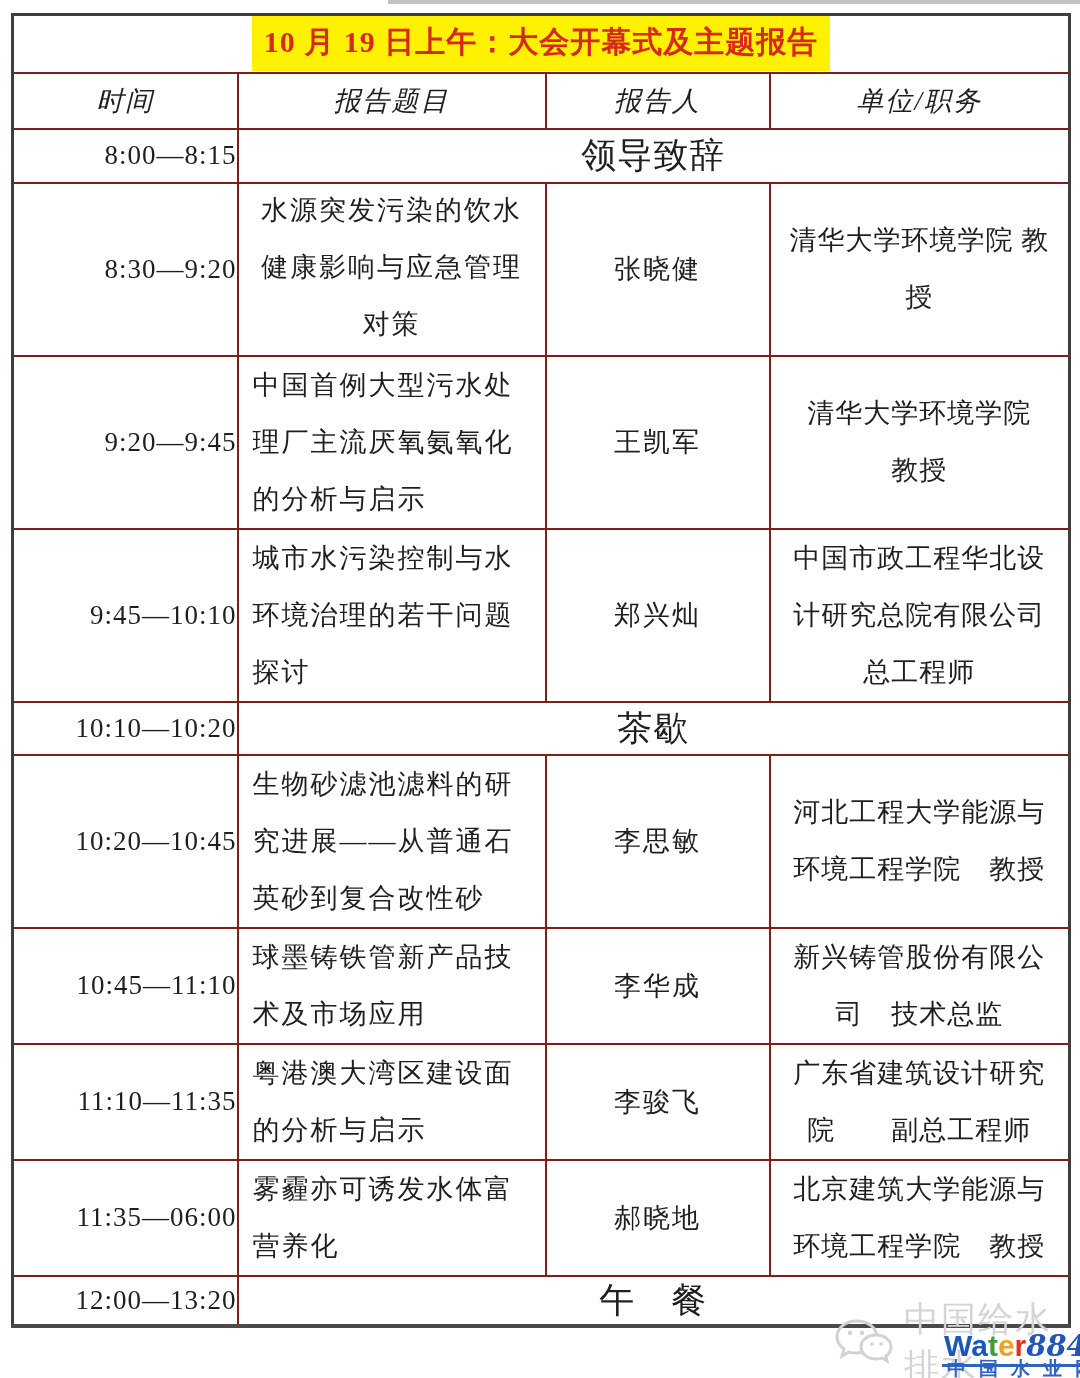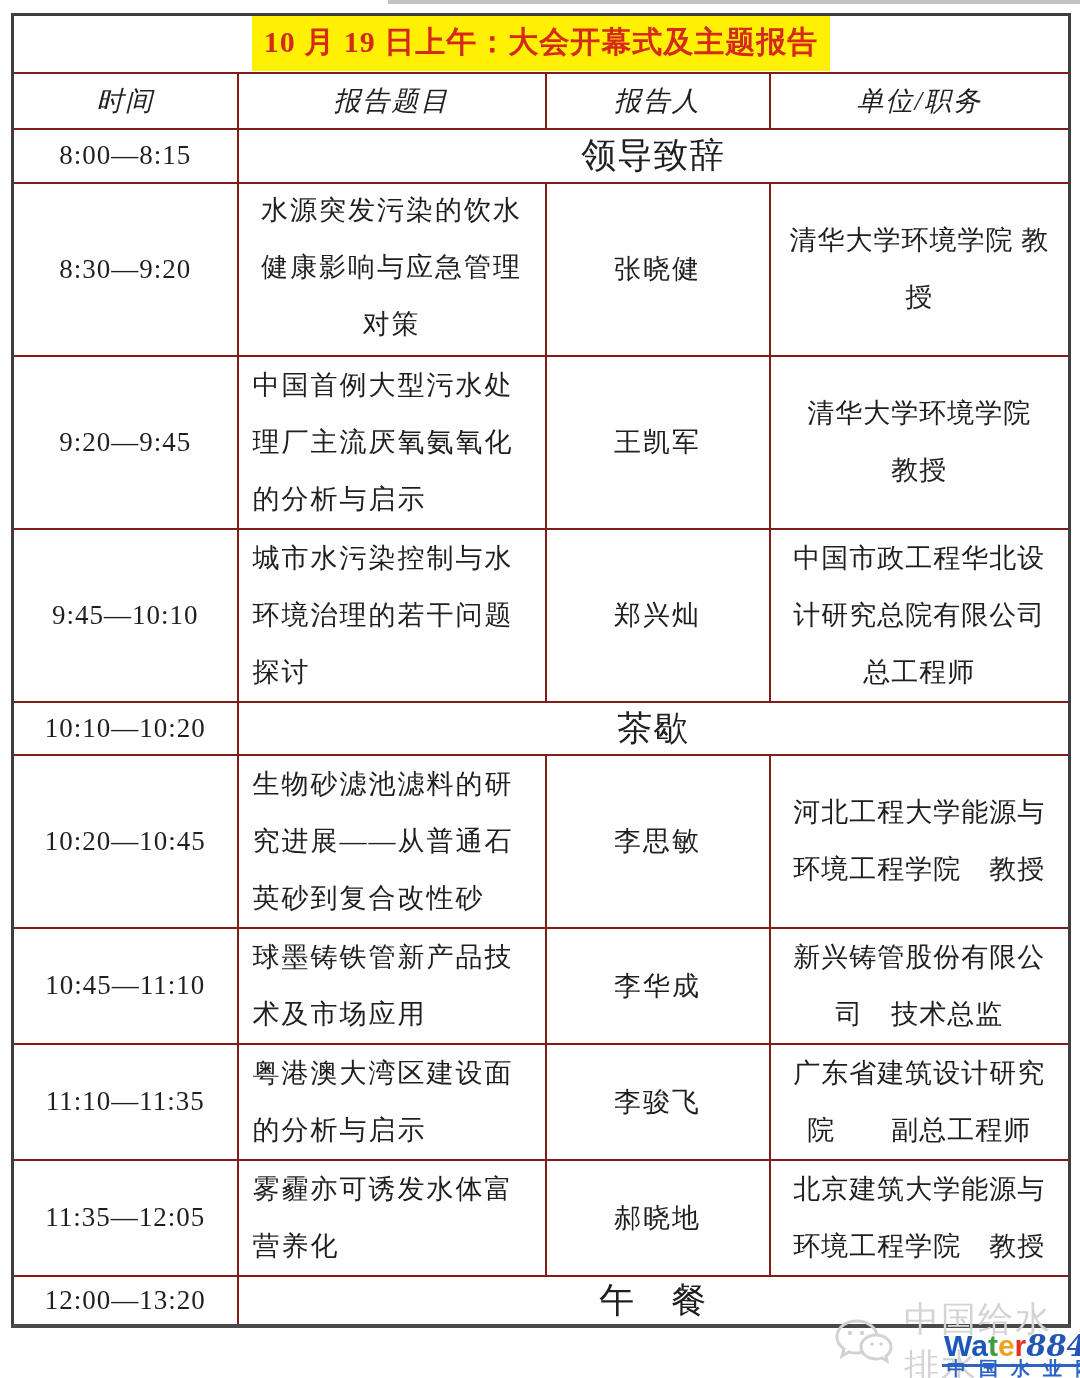--- a/index.html
+++ b/index.html
@@ -33,21 +33,21 @@
   }
   .title-cell { height:58px; }
   .title-hl {
     display:inline-block;
     padding:6px 12px 8px 12px;
     font-size:30px;
     font-weight:bold;
     letter-spacing:1px;
   }
   .hdr td { height:56px; font-size:27px; letter-spacing:2px;font-style:italic; }
-  .time-cell { letter-spacing:1px; font-size:27px; }
+  .time-cell { letter-spacing:1px; font-size:27px;text-align:right; }
   .span-cell { font-size:35px; letter-spacing:1px; }
   .lines div { line-height:57px; white-space:pre; }
   .topic-left { text-align:left; padding-left:14px; padding-right:6px; letter-spacing:2px;margin-left:36px; }
   .topic-center { text-align:center; letter-spacing:2px;font-family:Liberation Mono, monospace; }
   .affil-cell { letter-spacing:1px; }
   .speaker-cell { letter-spacing:2px; }
 
   
   .wm-gray {
     position:absolute; left:832px; top:1296px;
@@ -192,21 +192,21 @@
         <div>的分析与启示</div>
       </td>
       <td class="speaker-cell">李骏飞</td>
       <td class="lines affil-cell">
         <div>广东省建筑设计研究</div>
         <div>院　　副总工程师</div>
       </td>
     </tr>
 
     <tr style="height:115px">
-      <td class="time-cell">11:35—12:05</td>
+      <td class="time-cell">11:35—06:00</td>
       <td class="lines topic-left">
         <div>雾霾亦可诱发水体富</div>
         <div>营养化</div>
       </td>
       <td class="speaker-cell">郝晓地</td>
       <td class="lines affil-cell">
         <div>北京建筑大学能源与</div>
         <div>环境工程学院　教授</div>
       </td>
     </tr>

